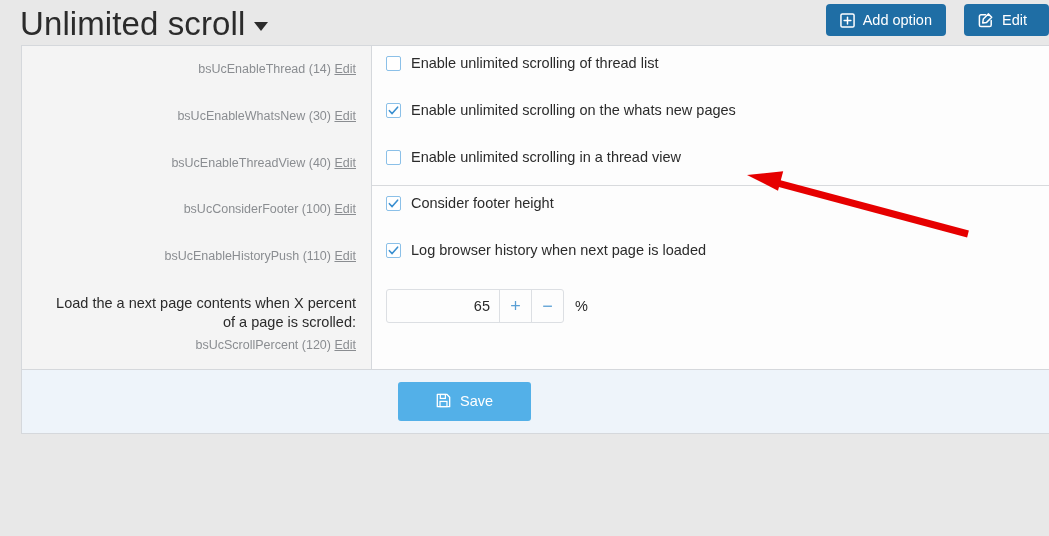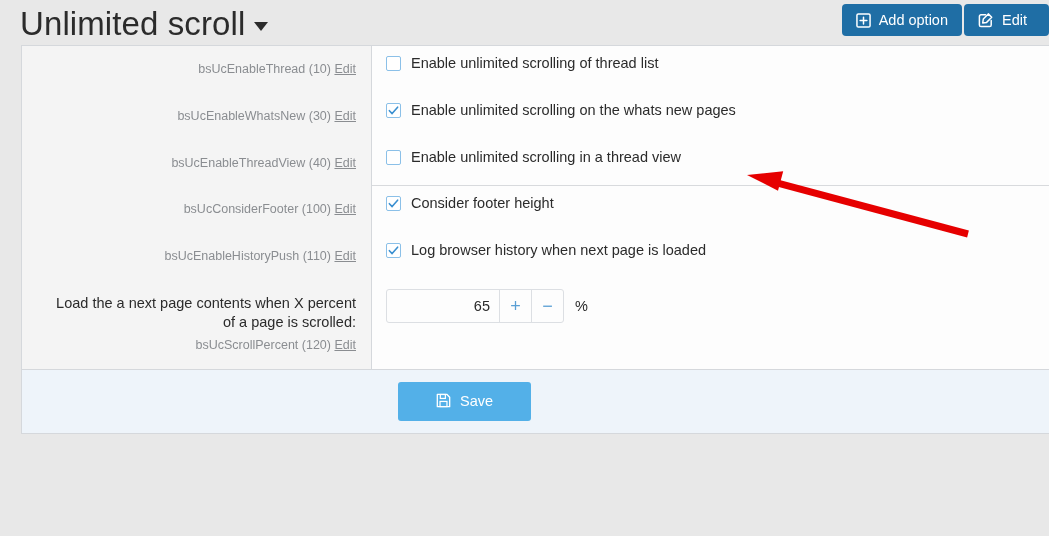--- a/index.html
+++ b/index.html
@@ -41,21 +41,21 @@
     width: 0; height: 0;
     border-left: 7px solid transparent;
     border-right: 7px solid transparent;
     border-top: 9px solid #2b2b2b;
   }
   .header-actions {
     position: absolute;
     right: 0;
     top: 4px;
     display: flex;
-    gap: 2px;
+    gap: 18px;
     white-space: nowrap;
   }
   .btn-primary {
     display: inline-flex;
     align-items: center;
     gap: 8px;
     background: #1f6ea5;
     color: #ffffff;
     border: none;
     border-radius: 4px;
@@ -265,21 +265,21 @@
       <span>Edit</span>
     </button>
   </div>
 </div>
 
 <div class="card">
   <div class="rows">
 
     <div class="row">
       <div class="row-label">
-        <span>bsUcEnableThread (10)</span>
+        <span>bsUcEnableThread (14)</span>
         <span class="edit-link">Edit</span>
       </div>
       <div class="row-content">
         <div class="check-line">
           <span class="cbox">
             
           </span>
           <span class="check-label">Enable unlimited scrolling of thread list</span>
         </div>
       </div>

